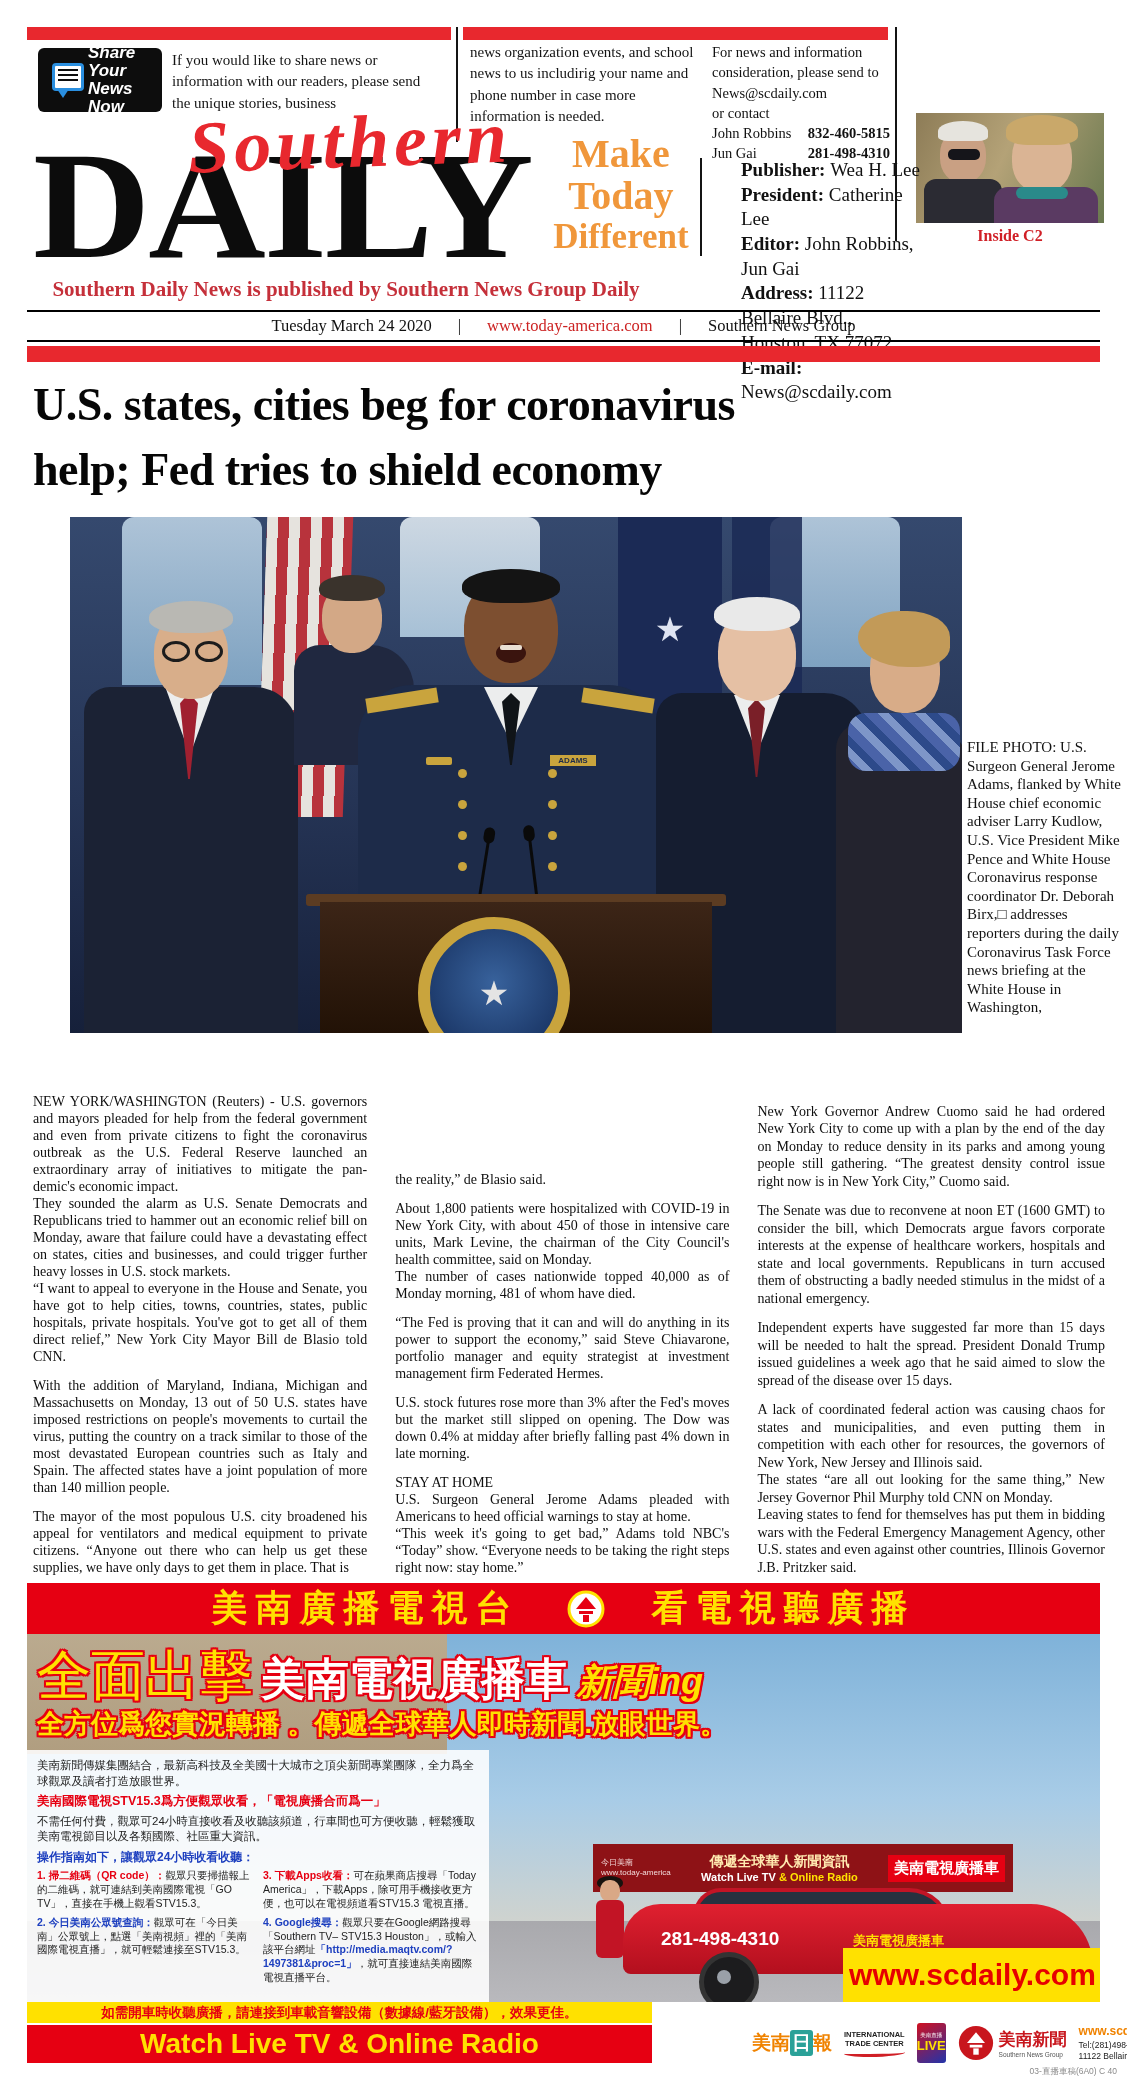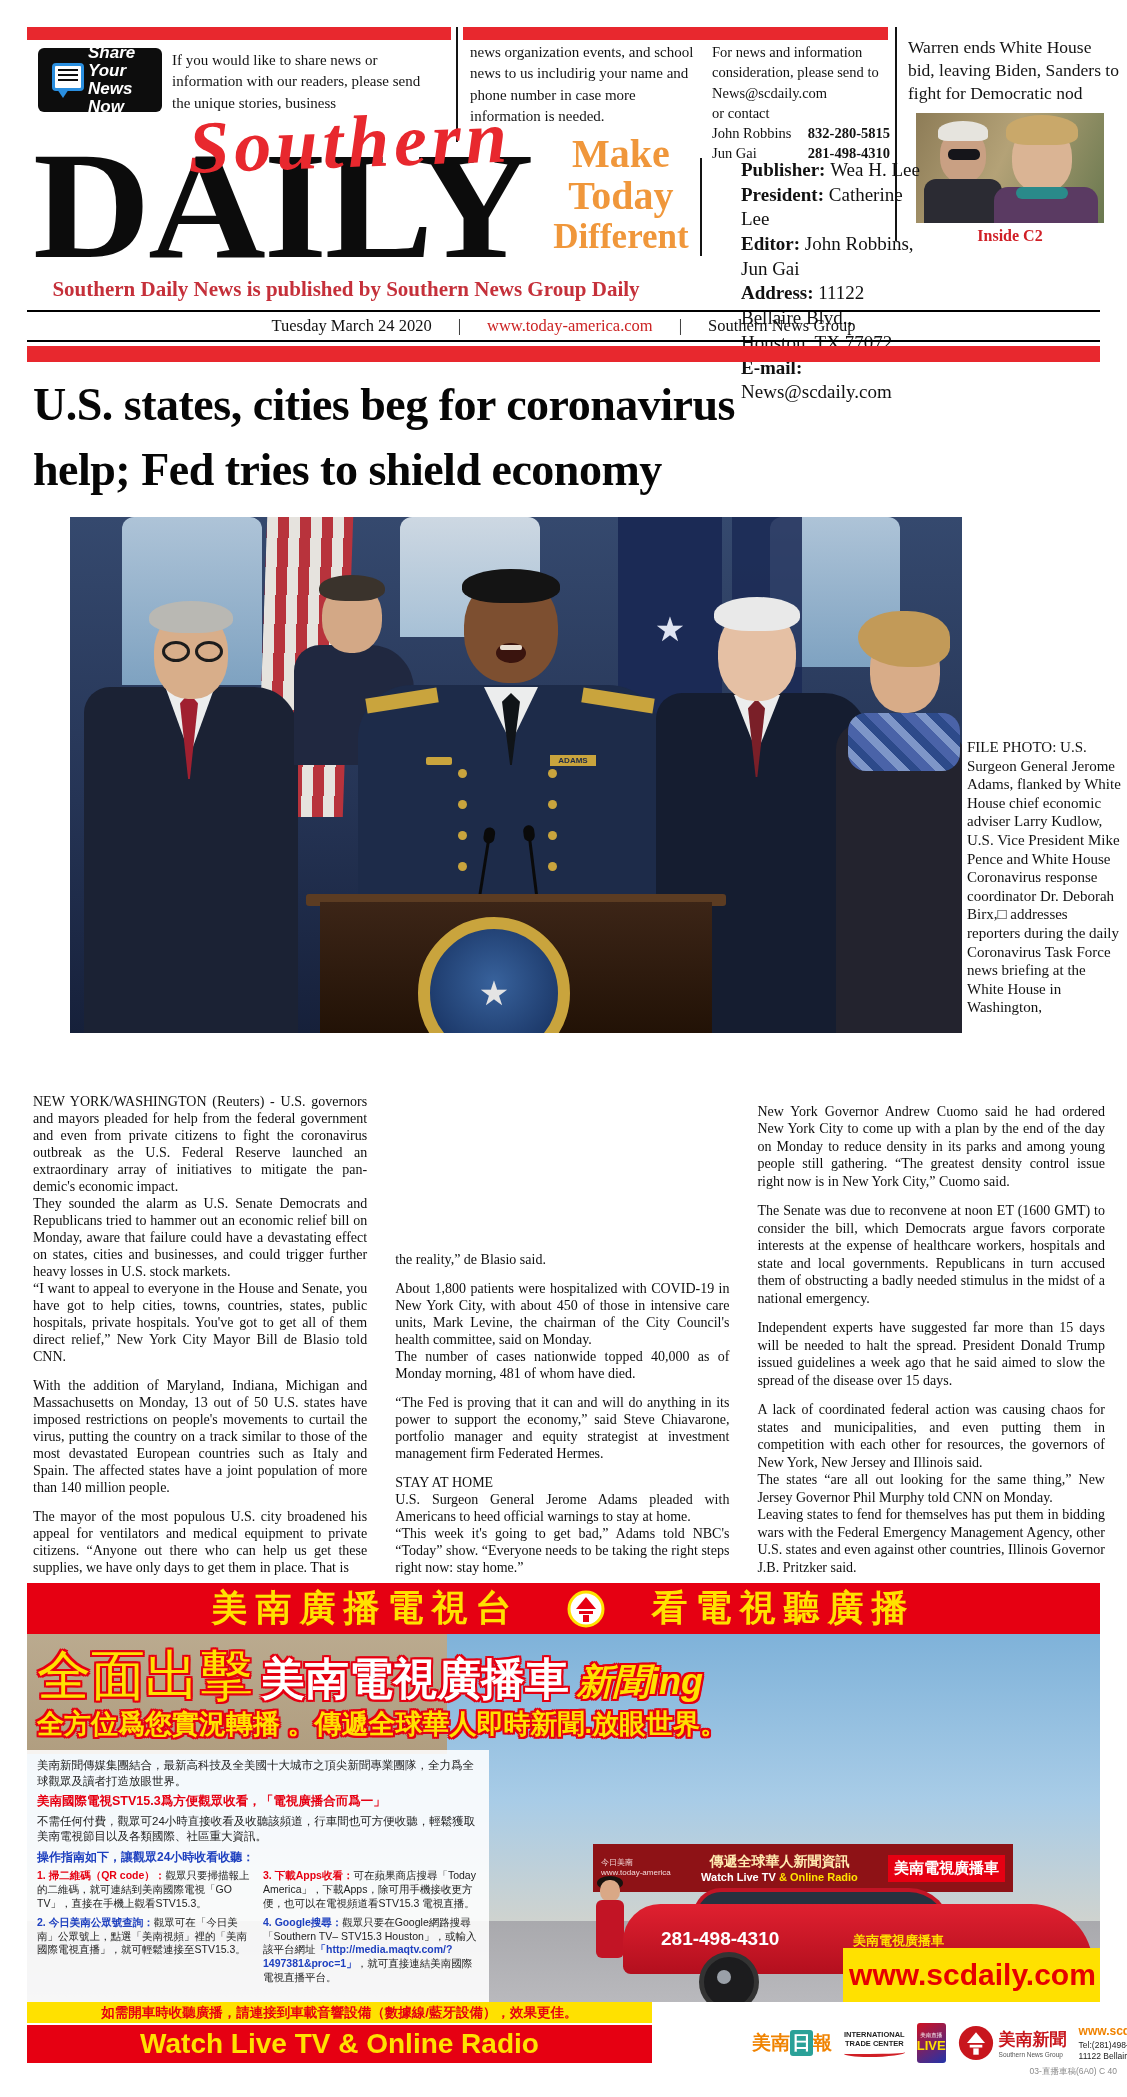--- a/index.html
+++ b/index.html
@@ -189,30 +189,29 @@
   <div class="abs smallnote" style="left:172px;top:50px;width:268px;">If you would like to share news or information with our readers, please send the unique stories, business</div>
   <div class="abs smallnote" style="left:470px;top:42px;width:228px;">news organization events, and school news to us includirig your name and phone number in case more information is needed.</div>
 
   <div class="abs contactblk" style="left:712px;top:42px;width:182px;">
     <div>For news and information consideration, please send to</div>
     <div>News@scdaily.com</div>
     <div>or contact</div>
     <div>
         <div class="crow">
           <span>John Robbins</span>
-          <b>832-280-5815</b>
+          <b>832-460-5815</b>
         </div>
         <div class="crow">
           <span>Jun Gai</span>
           <b>281-498-4310</b>
         </div>
       </div>
   </div>
 
-  <div class="abs warren-h" style="left:908px;top:36px;width:214px;">Warren ends White House bid, leaving Biden, Sanders to fight for Democratic nod</div>
   <div class="abs warrenphoto">
     <div class="wp-head" style="left:24px;top:16px;width:46px;height:54px;background:#c9a083;"></div>
     <div class="wp-head" style="left:22px;top:8px;width:50px;height:20px;background:#e6e4de;border-radius:50% 50% 20% 20%;"></div>
     <div class="abs" style="left:32px;top:36px;width:32px;height:11px;background:#15151a;border-radius:5px;"></div>
     <div class="abs" style="left:8px;top:66px;width:78px;height:44px;background:#2b2b33;border-radius:12px 12px 0 0;"></div>
     <div class="wp-head" style="left:96px;top:12px;width:60px;height:68px;background:#dab494;"></div>
     <div class="wp-head" style="left:90px;top:2px;width:72px;height:30px;background:#c9a86a;border-radius:50% 50% 30% 30%;"></div>
     <div class="abs" style="left:78px;top:74px;width:104px;height:36px;background:#5a3a62;border-radius:14px 14px 0 0;"></div>
     <div class="abs" style="left:100px;top:74px;width:52px;height:12px;background:#2a8a8a;border-radius:6px;"></div>
   </div>
@@ -323,20 +322,21 @@
 They sounded the alarm as U.S. Senate Democrats and Republicans tried to hammer out an economic relief bill on Monday, aware that failure could have a devastating effect on states, cities and businesses, and could trigger further heavy losses in U.S. stock markets.
 “I want to appeal to everyone in the House and Senate, you have got to help cities, towns, countries, states, public hospitals, private hospitals. You've got to get all of them direct relief,” New York City Mayor Bill de Blasio told CNN.</p>
         <p class="para">With the addition of Maryland, Indiana, Michigan and Massachusetts on Monday, 13 out of 50 U.S. states have imposed restrictions on people's movements to curtail the virus, putting the country on a track similar to those of the most devastated European countries such as Italy and Spain. The affected states have a joint population of more than 140 million people.</p>
         <p class="para">The mayor of the most populous U.S. city broadened his appeal for ventilators and medical equipment to private citizens. “Anyone out there who can help us get these supplies, we have only days to get them in place. That is</p>
       </div>
     <div class="col">
         <p class="para">the reality,” de Blasio said.</p>
         <p class="para">About 1,800 patients were hospitalized with COVID-19 in New York City, with about 450 of those in intensive care units, Mark Levine, the chairman of the City Council's health committee, said on Monday.
 The number of cases nationwide topped 40,000 as of Monday morning, 481 of whom have died.</p>
         <p class="para">“The Fed is proving that it can and will do anything in its power to support the economy,” said Steve Chiavarone, portfolio manager and equity strategist at investment management firm Federated Hermes.</p>
+        <p class="para">U.S. stock futures rose more than 3% after the Fed's moves but the market still slipped on opening. The Dow was down 0.4% at midday after briefly falling past 4% down in late morning.</p>
         <p class="para">STAY AT HOME
 U.S. Surgeon General Jerome Adams pleaded with Americans to heed official warnings to stay at home.
 “This week it's going to get bad,” Adams told NBC's “Today” show. “Everyone needs to be taking the right steps right now: stay home.”</p>
       </div>
     <div class="col">
         <p class="para">New York Governor Andrew Cuomo said he had ordered New York City to come up with a plan by the end of the day on Monday to reduce density in its parks and among young people still gathering. “The greatest density control issue right now is in New York City,” Cuomo said.</p>
         <p class="para">The Senate was due to reconvene at noon ET (1600 GMT) to consider the bill, which Democrats argue favors corporate interests at the expense of healthcare workers, hospitals and state and local governments. Republicans in turn accused them of obstructing a badly needed stimulus in the midst of a national emergency.</p>
         <p class="para">Independent experts have suggested far more than 15 days will be needed to halt the spread. President Donald Trump issued guidelines a week ago that he said aimed to slow the spread of the disease over 15 days.</p>
         <p class="para">A lack of coordinated federal action was causing chaos for states and municipalities, and even putting them in competition with each other for resources, the governors of New York, New Jersey and Illinois said.
 The states “are all out looking for the same thing,” New Jersey Governor Phil Murphy told CNN on Monday.

